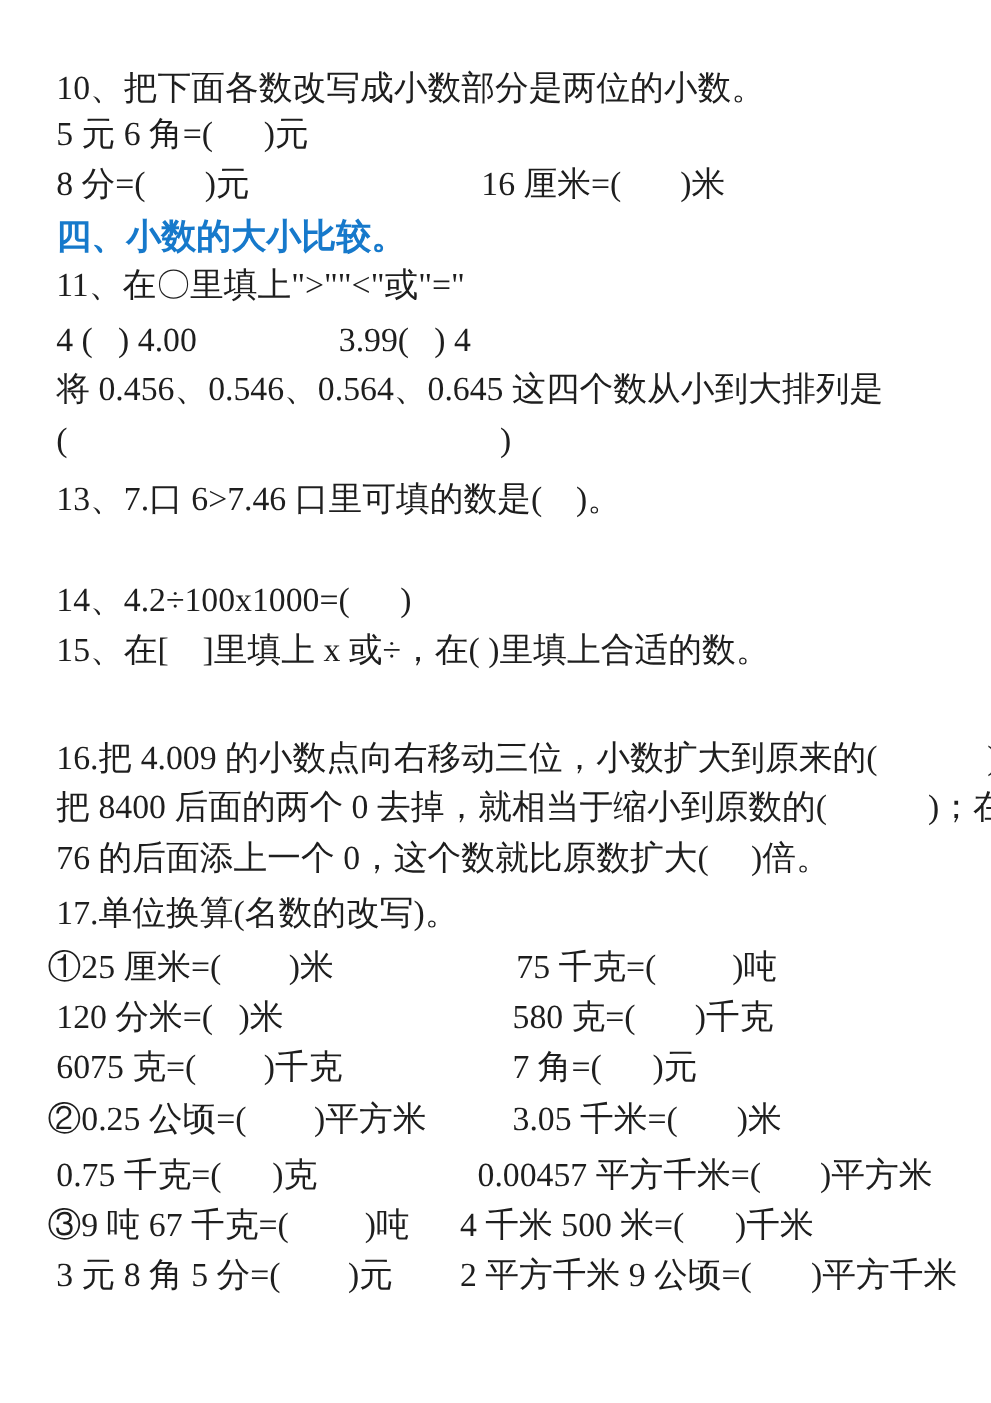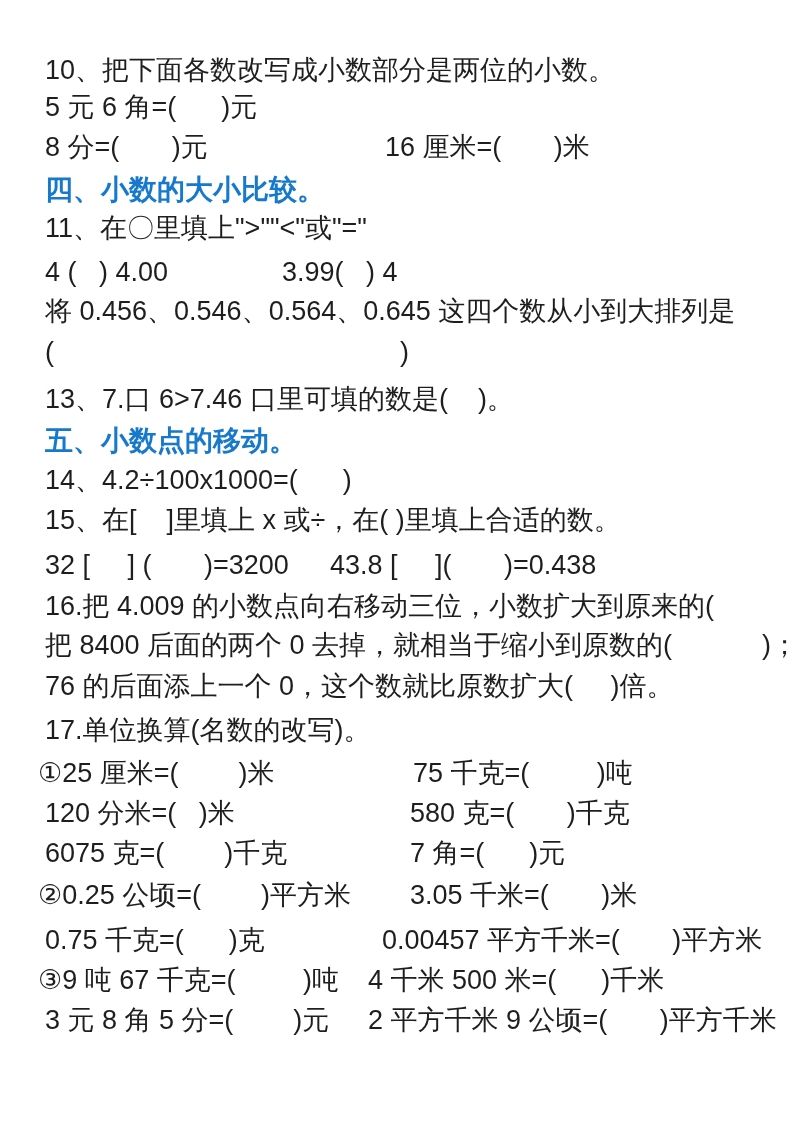--- a/index.html
+++ b/index.html
@@ -22,20 +22,21 @@
     height: 40px;
     line-height: 40px;
     font-size: 27px;
     color: var(--body, #1e1e1e);
     white-space: pre;
   }
   .seg {
     position: absolute;
     top: 0;
     white-space: pre;
+    font-family: Liberation Serif, serif;
   }
   .heading {
     font-weight: 700;
     font-size: 28px;
   }
   .heading .seg {
     color: var(--heading, #1679cb);
   }
 </style>
 </head>
@@ -59,52 +60,45 @@
   <div class="line heading" style="top:170px">
     <span class="seg" style="left:45px">四、小数的大小比较。</span>
   </div>
 
   <div class="line" style="top:208px">
     <span class="seg" style="left:45px">11、在〇里填上"&gt;""&lt;"或"="</span>
   </div>
 
   <div class="line" style="top:252px">
     <span class="seg" style="left:45px">4 (   ) 4.00</span>
-    <span class="seg" style="left:282px">3.99(   ) 4</span>
+    <span class="seg" style="left:271px">3.99(   ) 4</span>
   </div>
 
   <div class="line" style="top:291px">
     <span class="seg" style="left:45px">将 0.456、0.546、0.564、0.645 这四个数从小到大排列是</span>
   </div>
 
   <div class="line" style="top:332px">
     <span class="seg" style="left:45px">(</span>
     <span class="seg" style="left:400px">)</span>
   </div>
 
   <div class="line" style="top:379px">
     <span class="seg" style="left:45px">13、7.口 6&gt;7.46 口里可填的数是(    )。</span>
   </div>
 
-  <div class="line heading" style="top:421px">
-    <span class="seg" style="left:45px">五、小数点的移动。</span>
-  </div>
 
   <div class="line" style="top:460px">
     <span class="seg" style="left:45px">14、4.2÷100x1000=(      )</span>
   </div>
 
   <div class="line" style="top:500px">
     <span class="seg" style="left:45px">15、在[    ]里填上 x 或÷，在( )里填上合适的数。</span>
   </div>
 
-  <div class="line" style="top:545px">
-    <span class="seg" style="left:45px">32 [     ] (       )=3200</span>
-    <span class="seg" style="left:330px">43.8 [     ](       )=0.438</span>
-  </div>
 
   <div class="line" style="top:586px">
     <span class="seg" style="left:45px">16.把 4.009 的小数点向右移动三位，小数扩大到原来的(             )；</span>
   </div>
 
   <div class="line" style="top:625px">
     <span class="seg" style="left:45px">把 8400 后面的两个 0 去掉，就相当于缩小到原数的(            )；在</span>
   </div>
 
   <div class="line" style="top:666px">

